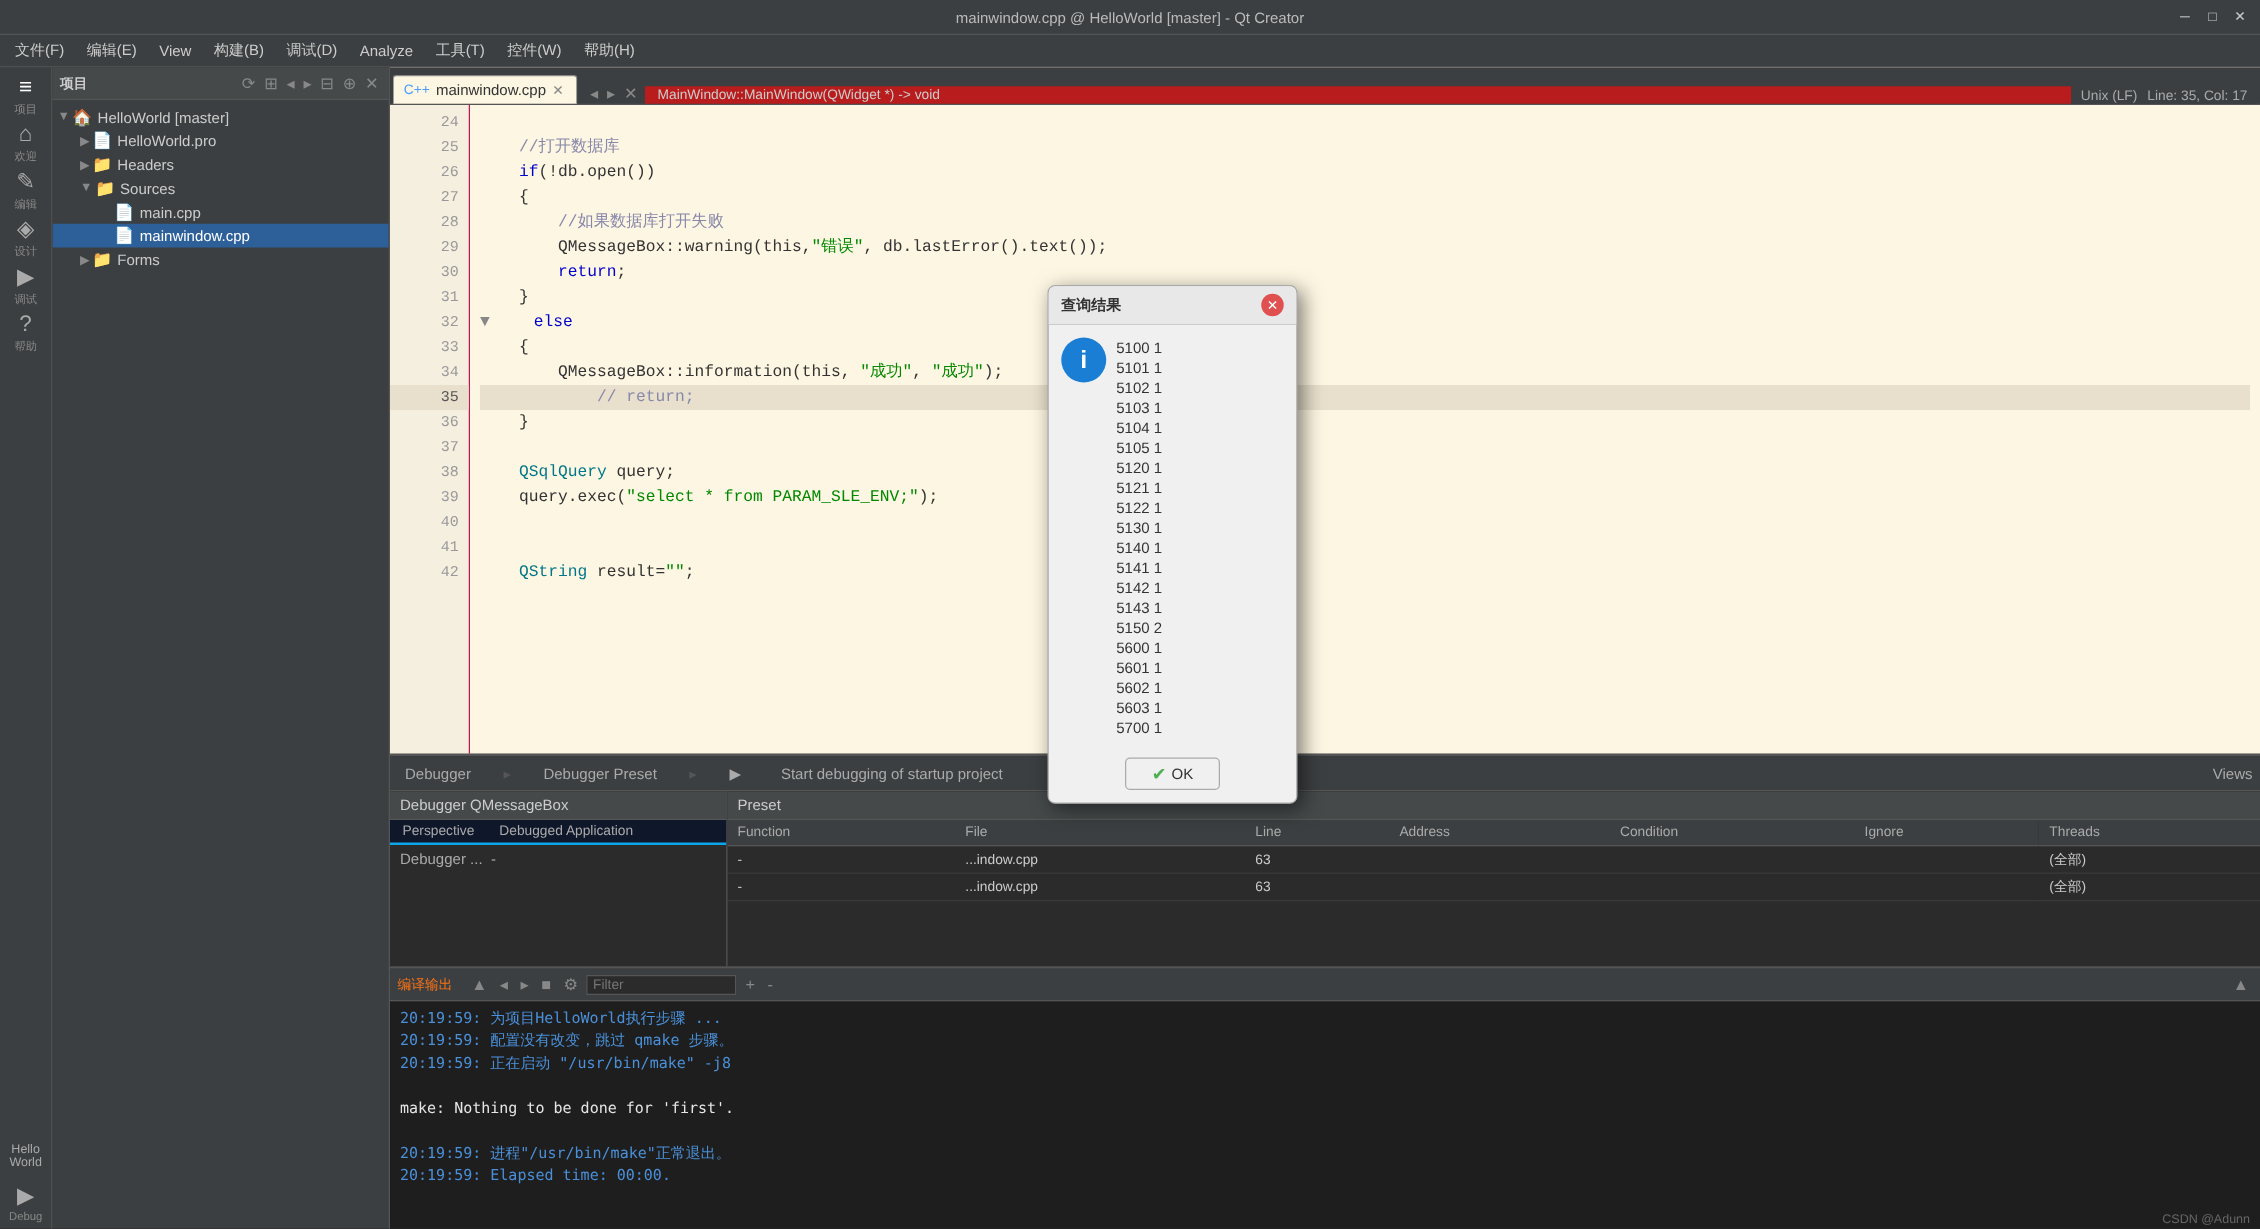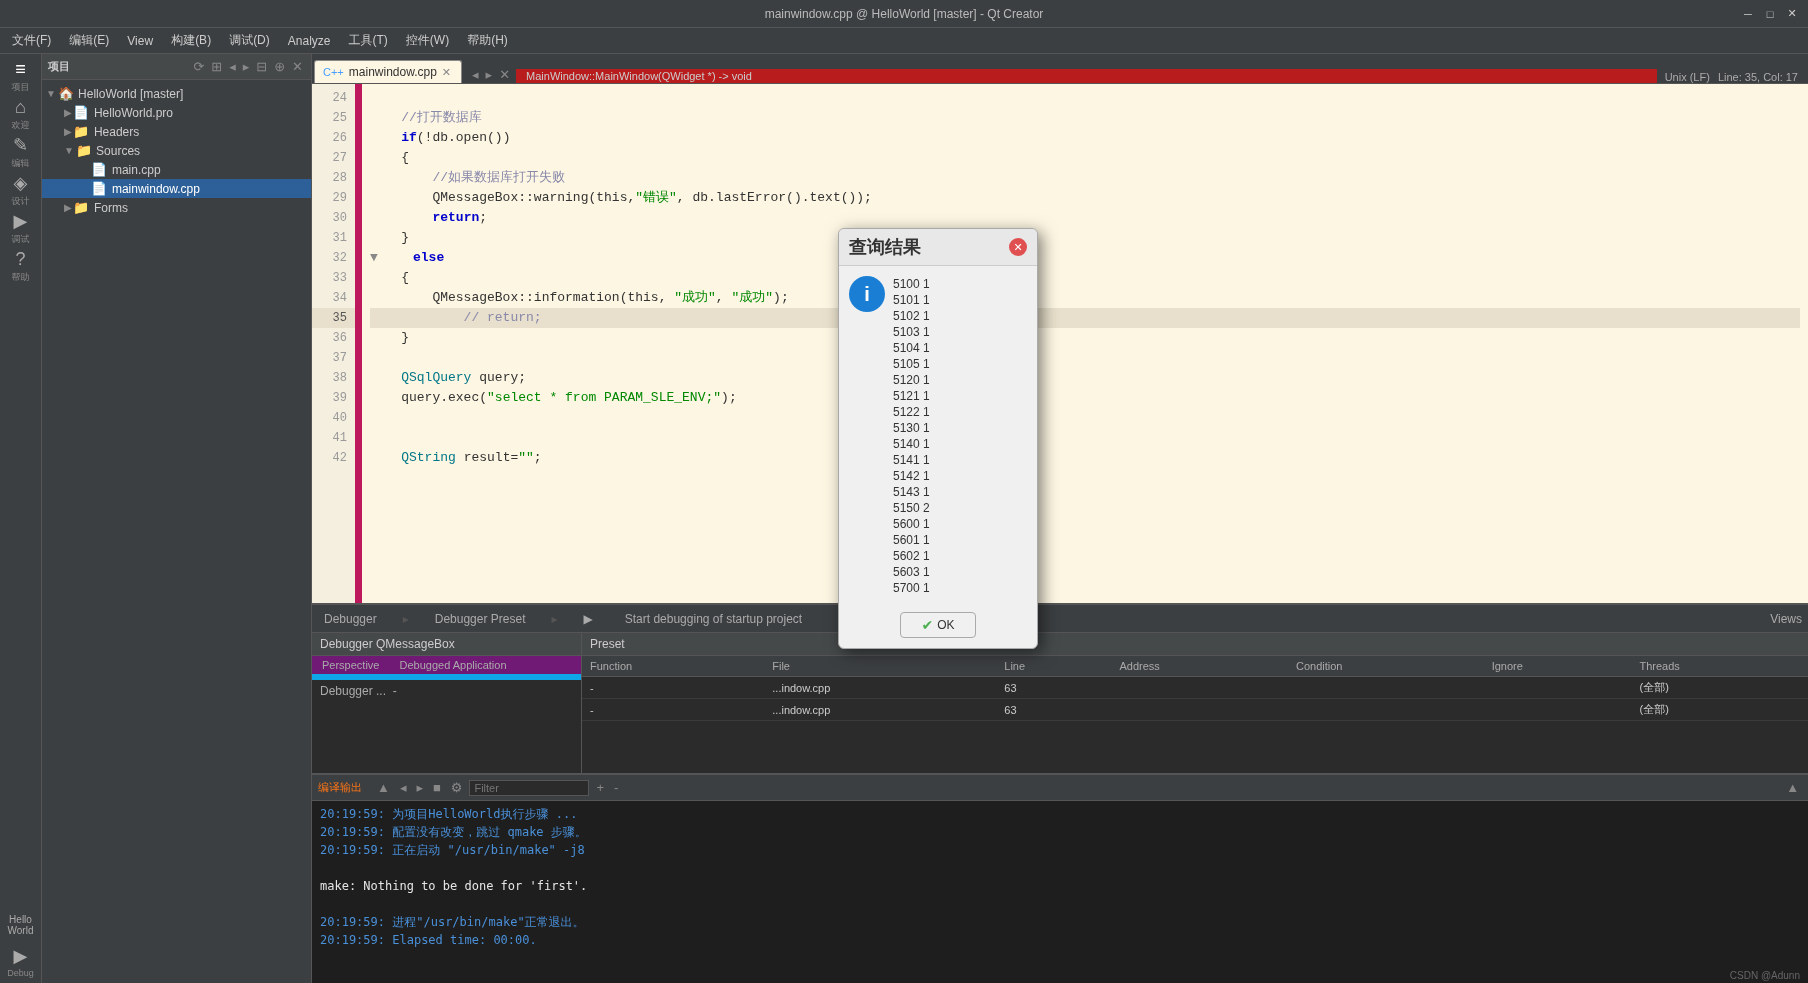--- a/index.html
+++ b/index.html
@@ -159,23 +159,23 @@
     
     #code-editor {
       flex: 1;
       background: #fdf6e3;
       display: flex;
       overflow: hidden;
       font-family: "Consolas", "Courier New", monospace;
       font-size: 13px;
     }
     #line-numbers {
-      width: 50px;
+      width: 64px;
       background: #f5efe0;
-      border-right: 7px solid #be185d;
+      border-right: 1px solid #be185d;
       padding: 4px 0;
       text-align: center;
       color: #999;
       font-size: 12px;
       line-height: 20px;
       overflow: hidden;
       flex-shrink: 0;
     }
     .line-num {
       padding-right: 8px;
@@ -192,21 +192,21 @@
       position: relative;
     }
     .code-line {
       height: 20px;
       white-space: pre;
       display: flex;
       align-items: center;
     }
     .code-line.current { background: #e8e0cc; }
     .c-comment { color: #8888aa; }
-    .c-keyword { color: #0000cc; font-weight: bold; }
+    .c-keyword { color: #0000cc; font-weight: normal; }
     .c-string { color: #008800; }
     .c-normal { color: #333; }
     .c-type { color: #007788; }
 
     
     #bottom-area {
       height: 380px;
       display: flex;
       flex-direction: column;
       background: #2b2b2b;
@@ -238,22 +238,22 @@
     }
     #dp-header {
       background: #45494a;
       padding: 4px 8px;
       font-size: 12px;
       color: #ccc;
       border-bottom: 1px solid #555;
     }
     #dp-tabs {
       display: flex;
-      background: #701a75;
-      border-bottom: 6px solid #0ea5e9;
+      background: #0f172a;
+      border-bottom: 2px solid #0ea5e9;
     }
     .dp-tab {
       padding: 3px 10px;
       font-size: 11px;
       color: #aaa;
       cursor: pointer;
     }
     #dp-content { padding: 4px 8px; font-size: 12px; color: #aaa; }
 
     
@@ -358,21 +358,21 @@
     }
     #dialog-titlebar {
       background: #e8e8e8;
       border-bottom: 1px solid #ccc;
       padding: 6px 10px;
       display: flex;
       align-items: center;
       justify-content: space-between;
       border-radius: 6px 6px 0 0;
     }
-    #dialog-title { font-size: 18px; color: #333; font-weight: bold; }
+    #dialog-title { font-size: 12px; color: #333; font-weight: bold; }
     #dialog-close {
       width: 18px; height: 18px;
       background: #e05050;
       border-radius: 50%;
       display: flex; align-items: center; justify-content: center;
       color: #fff; font-size: 11px; cursor: pointer;
     }
     #dialog-body {
       display: flex;
       padding: 10px;

